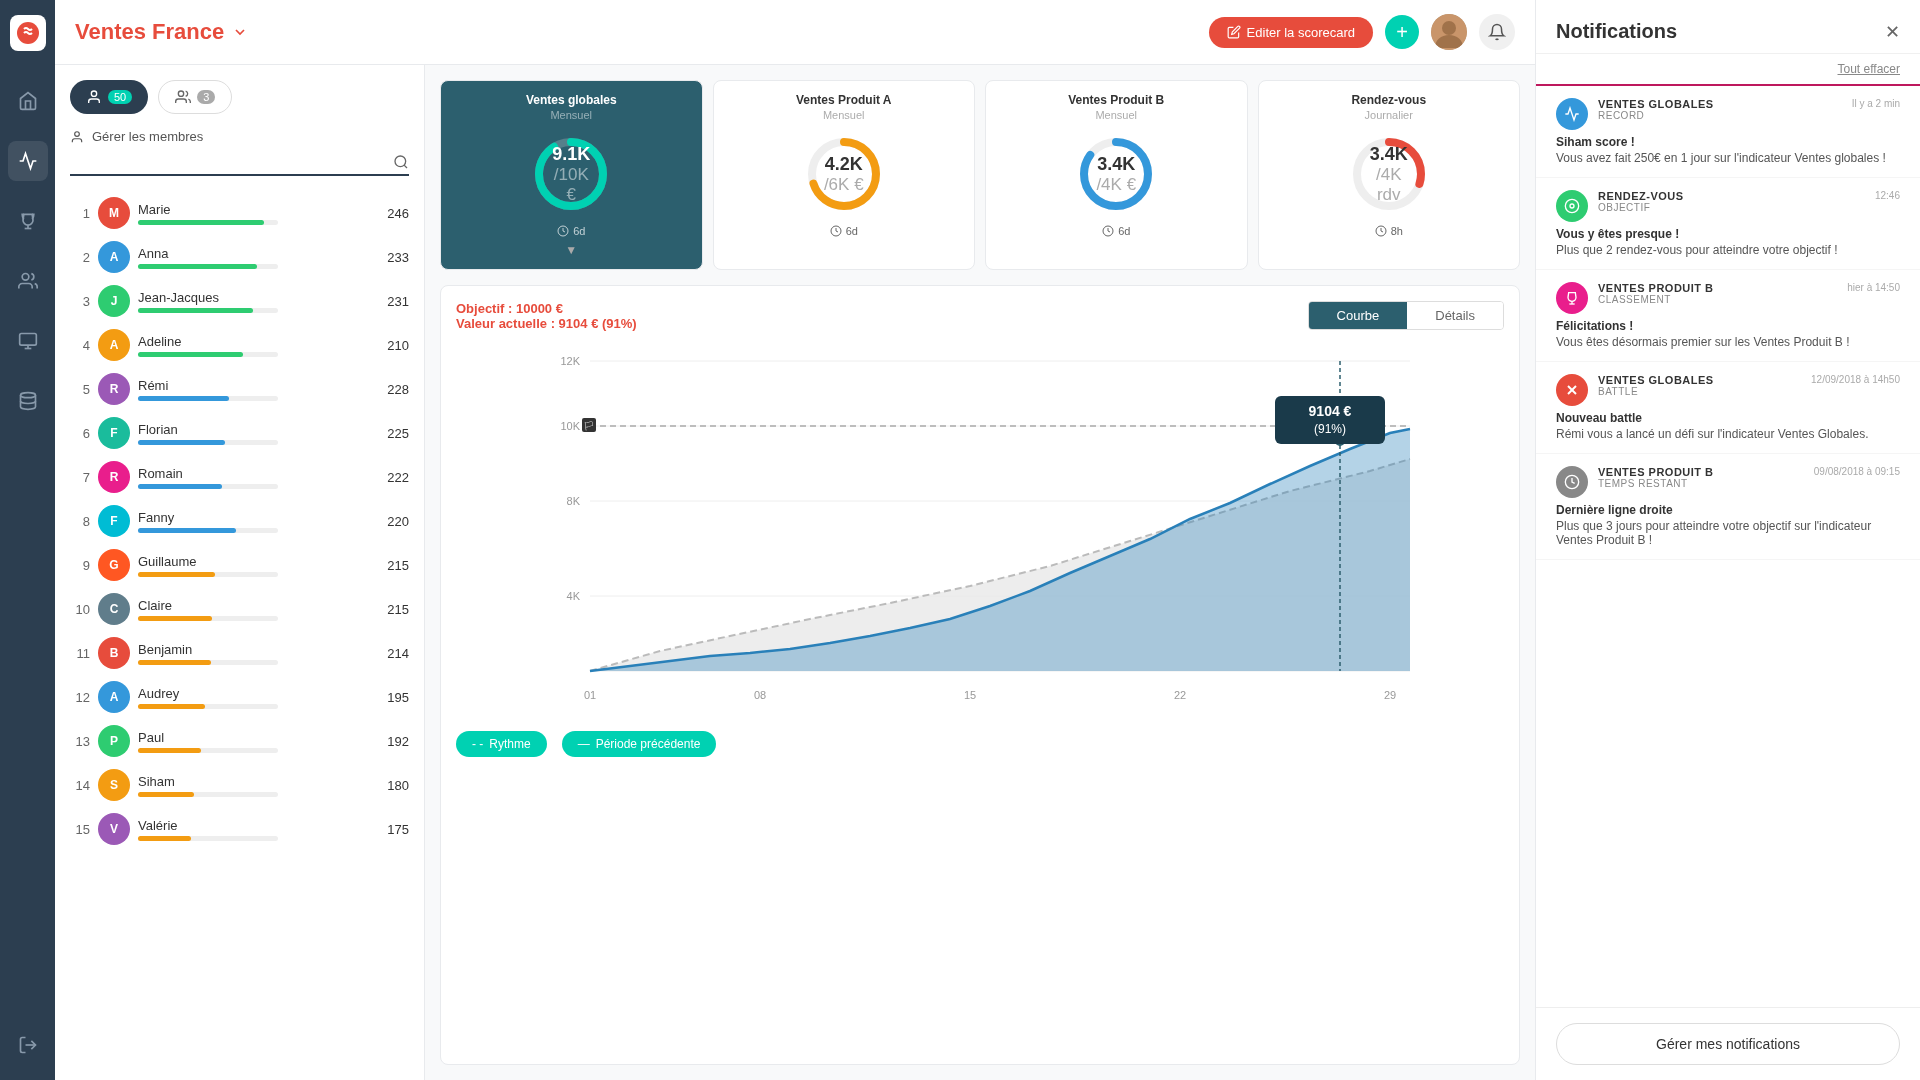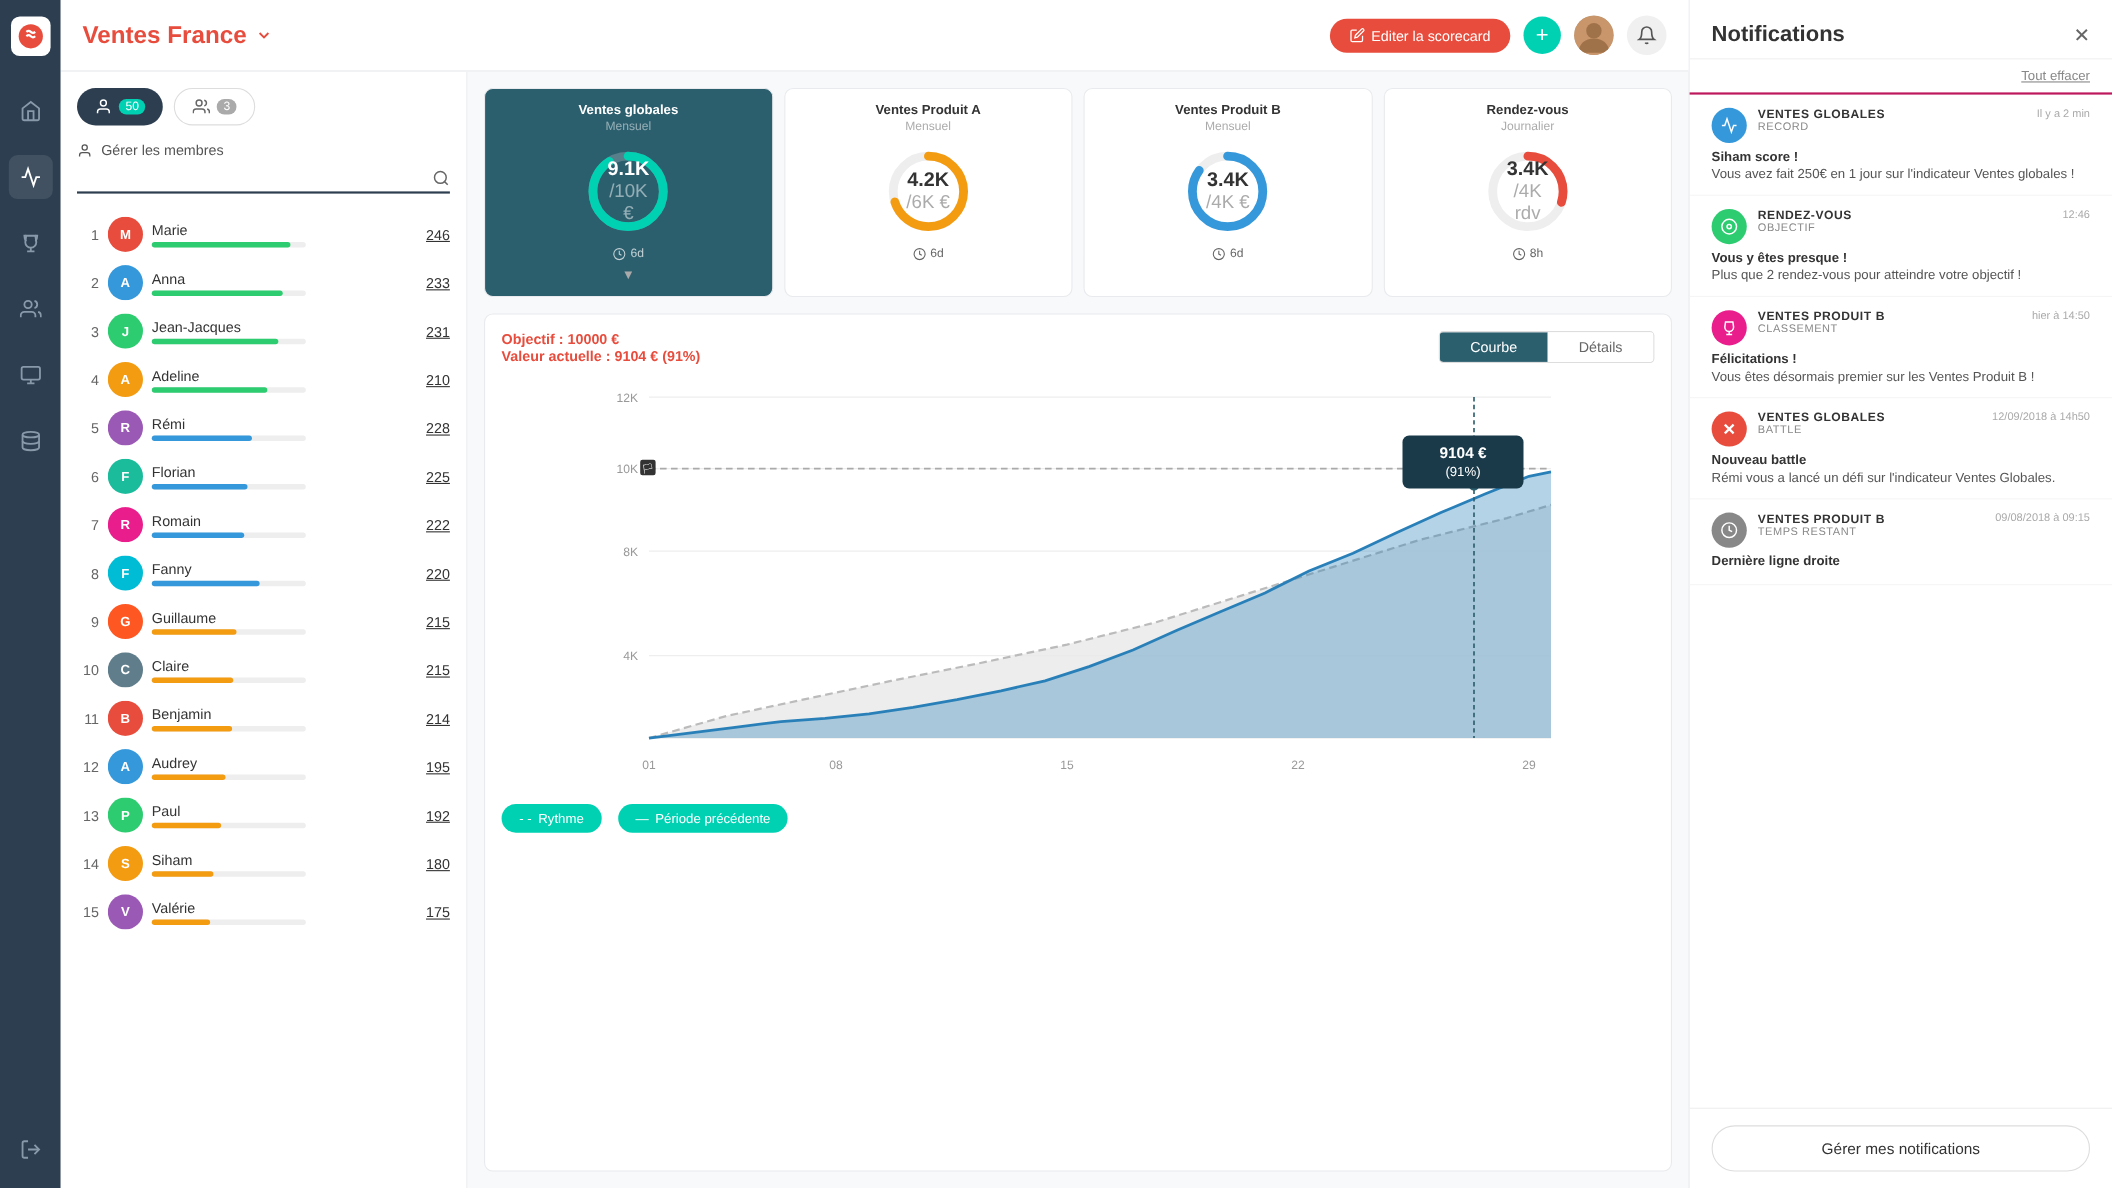--- a/index.html
+++ b/index.html
@@ -239,21 +239,20 @@
     }
     .progress-bar-fill {
       height: 100%;
       border-radius: 3px;
     }
     .user-score {
       font-size: 13px;
       color: #333;
       min-width: 30px;
       text-align: right;
-      text-decoration: underline;
     }
 
     
     .right-panel {
       flex: 1;
       display: flex;
       flex-direction: column;
       padding: 15px;
       overflow-y: auto;
       background: #f8f9fa;
@@ -1044,18 +1043,19 @@
               <polyline points="12 6 12 12 16 14"></polyline>
             </svg>
           </div>
       <div class="notif-meta">
         <div class="notif-kpi-name">VENTES PRODUIT B</div>
         <div class="notif-type">TEMPS RESTANT</div>
       </div>
       <div class="notif-time">09/08/2018 à 09:15</div>
     </div>
     <div class="notif-body-bold">Dernière ligne droite</div>
+    <div class="notif-body">Plus que 3 jours pour atteindre votre objectif sur l'indicateur Ventes Produit B !</div>
   </div>
     </div>
   <div class="notif-footer">
     <button class="btn-manage-notif">Gérer mes notifications</button>
   </div>
 </div>
 
 </body></html>

